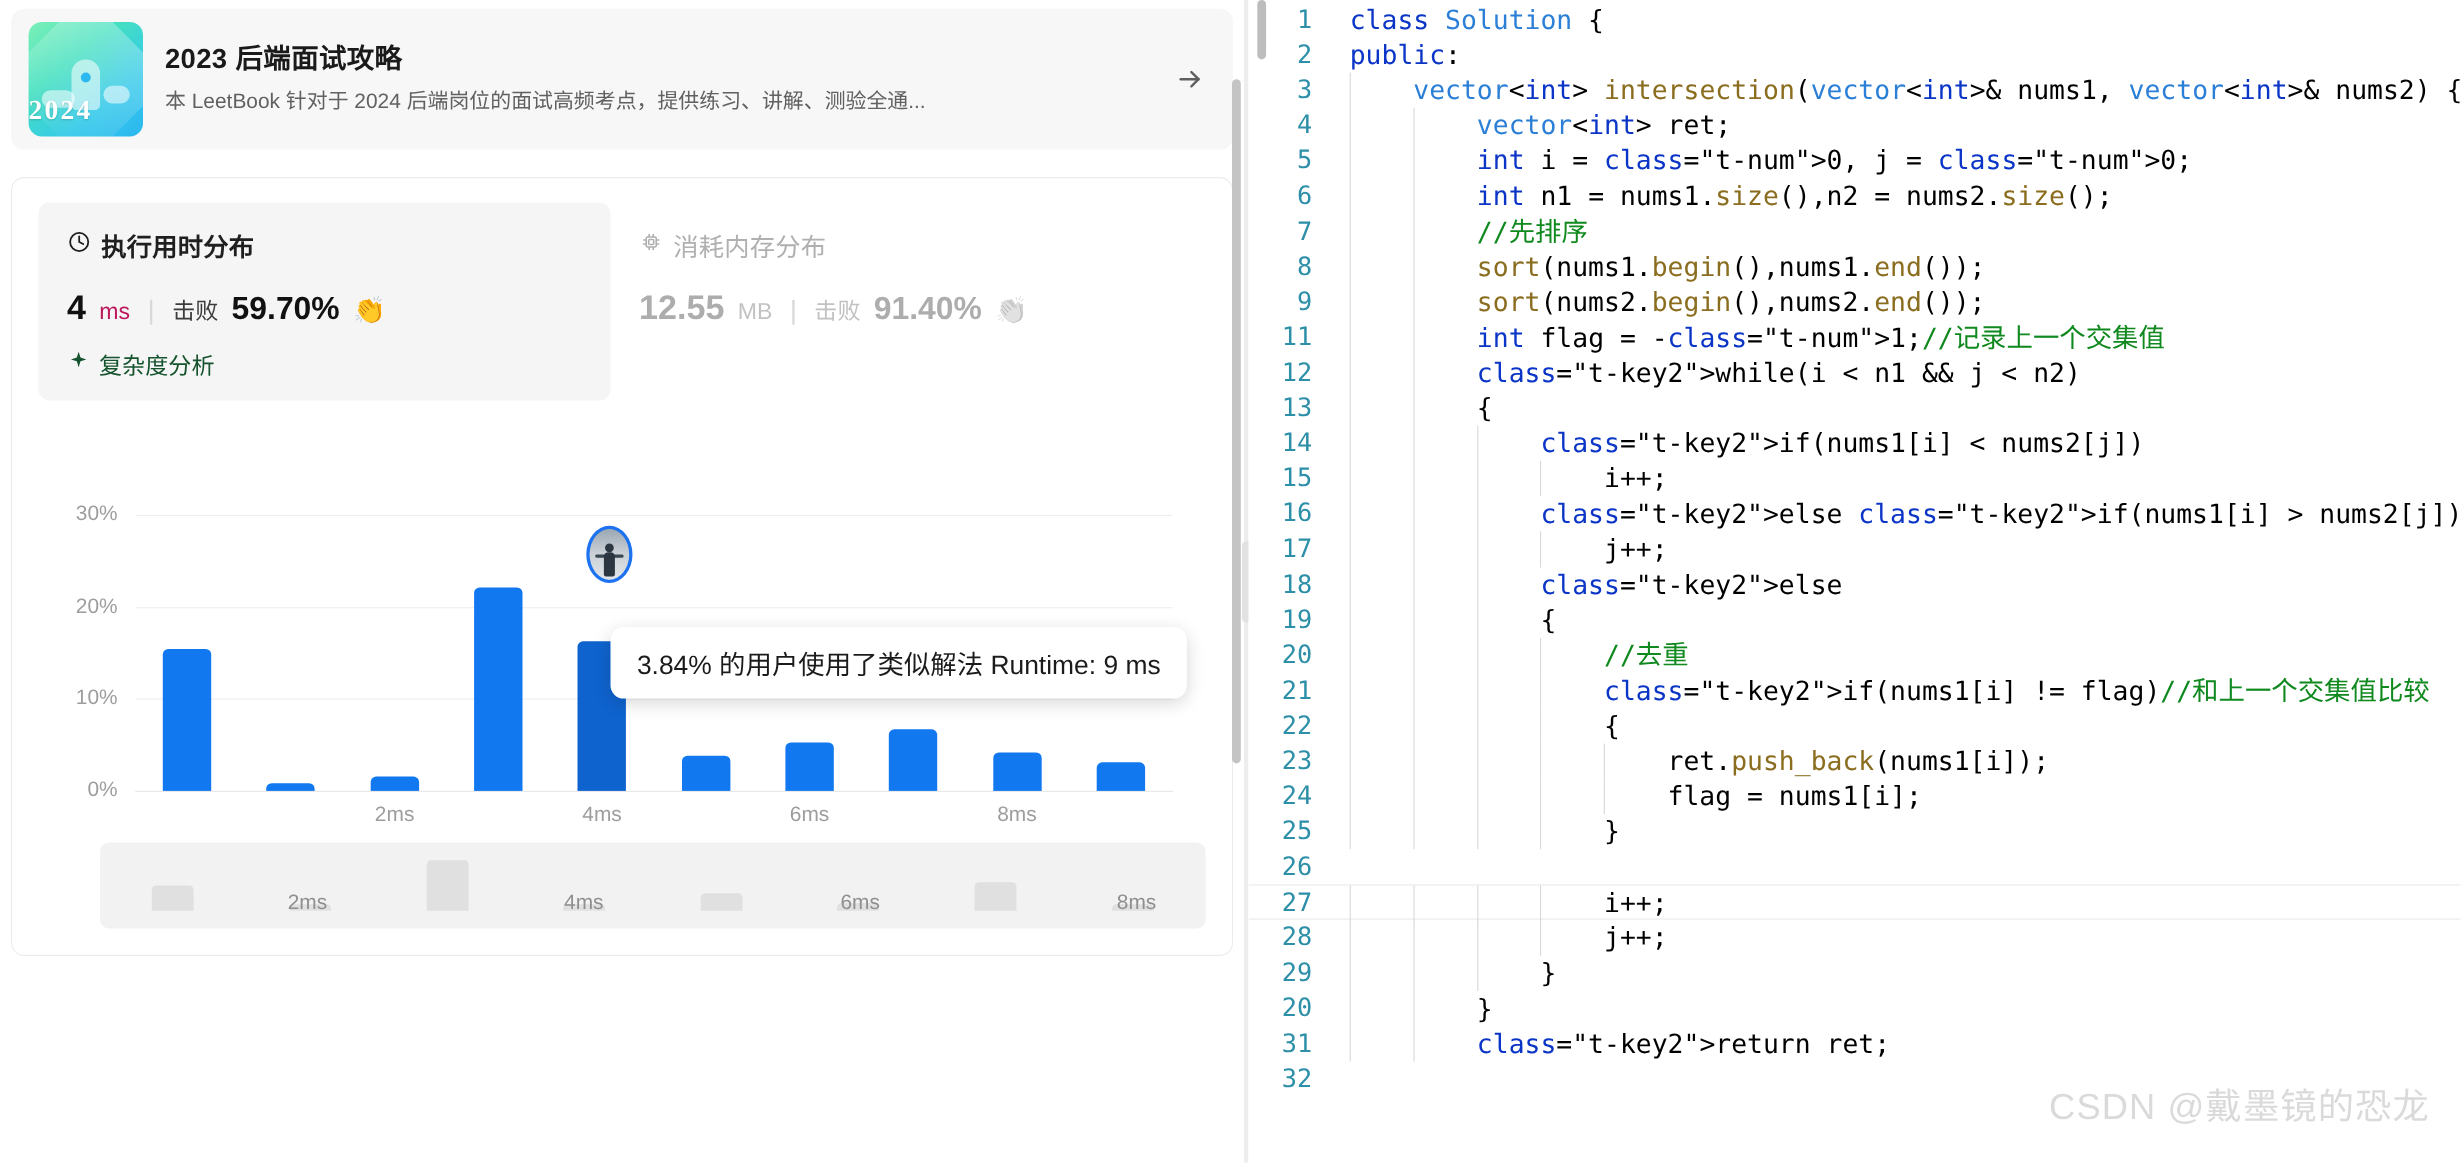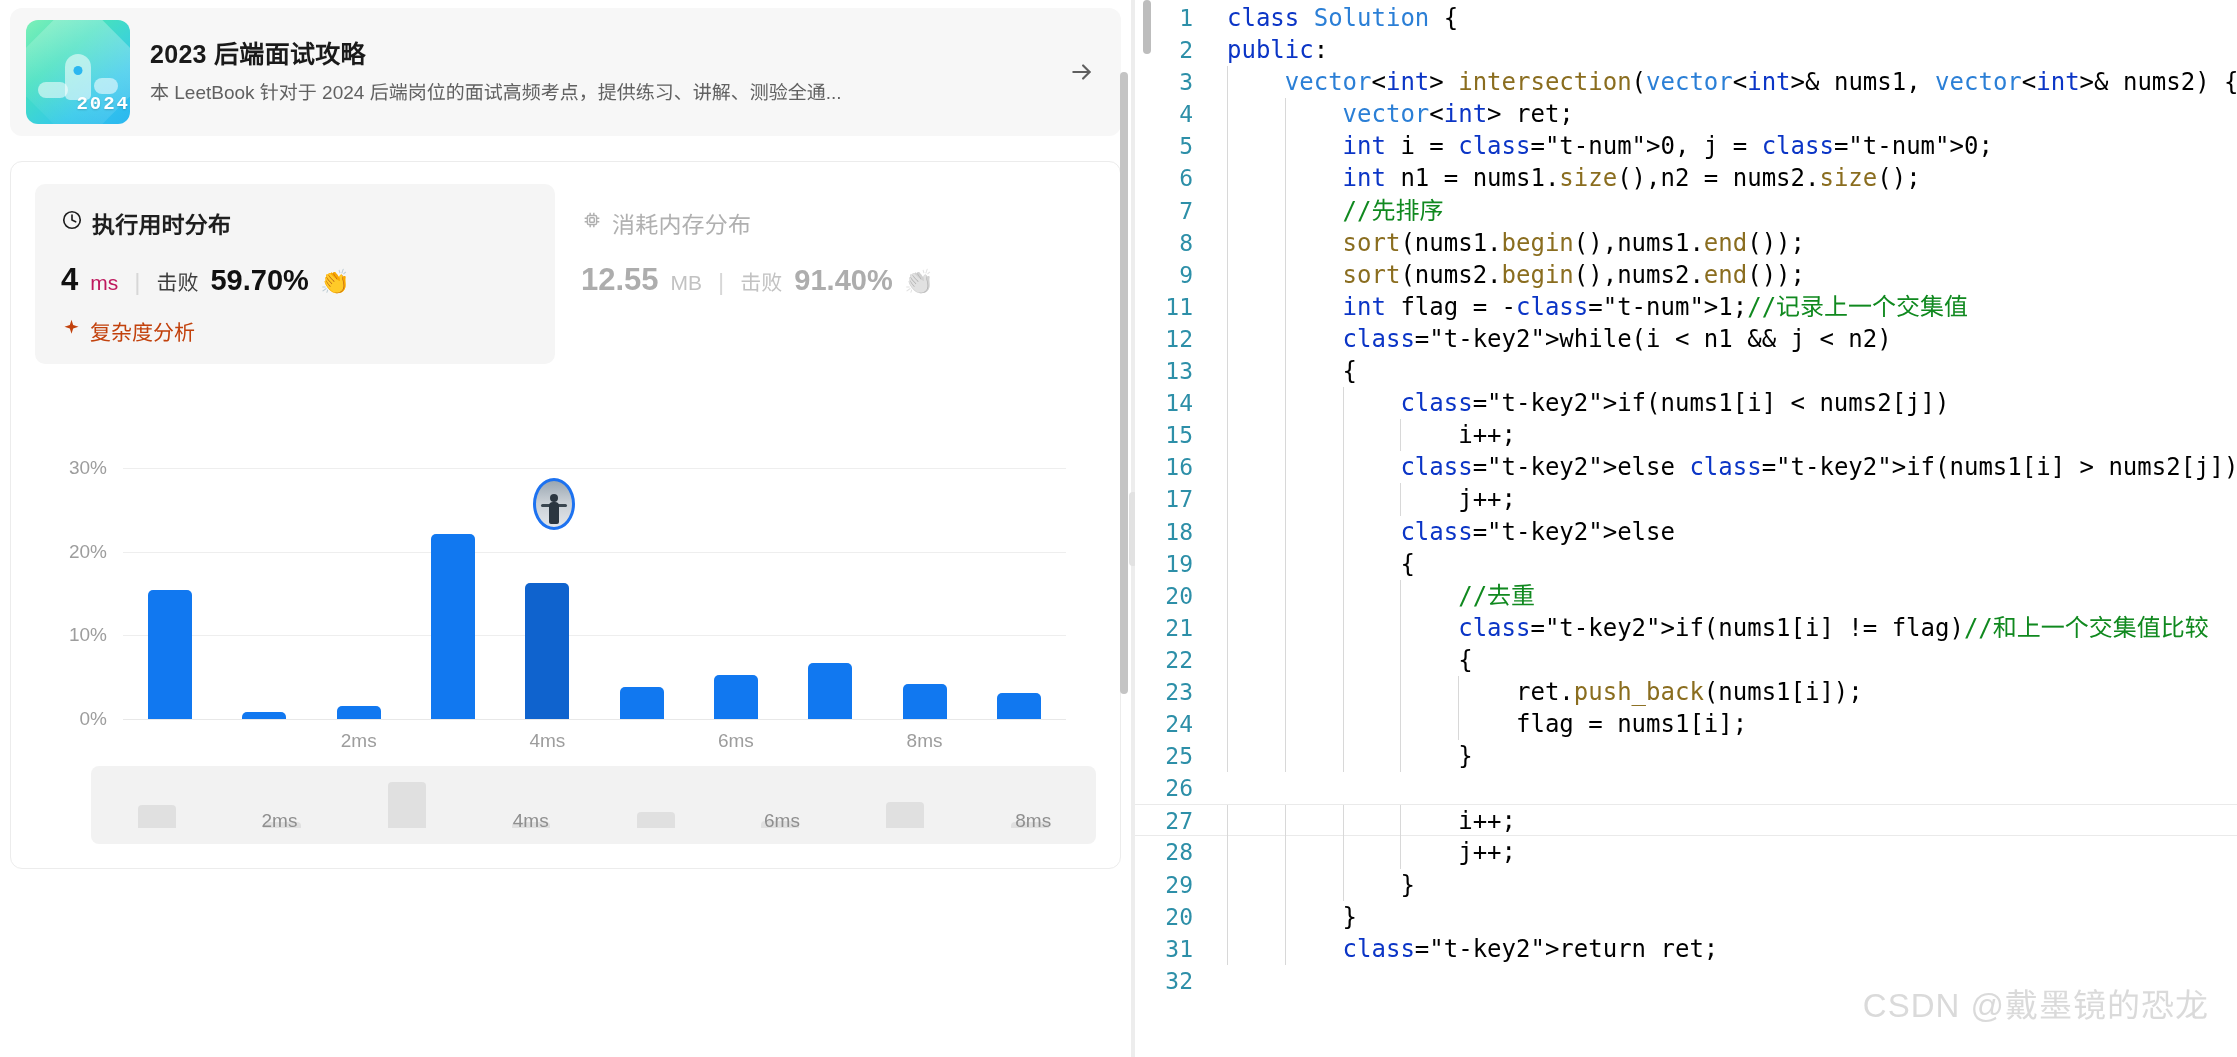--- a/index.html
+++ b/index.html
@@ -58,23 +58,23 @@
     width:9px; height:9px; border-radius:50%; background:#2bb7f0;
   }
   .promo-thumb .cloud {
     position:absolute; bottom:26px; width:30px; height:16px;
     background: rgba(255,255,255,.55); border-radius: 9px;
   }
   .promo-thumb .cloud.c1 { left: 12px; }
   .promo-thumb .cloud.c2 { right: 12px; bottom: 30px; width: 24px; }
   .promo-year {
     position: absolute; left: 0; right: 0; bottom: 9px;
-    text-align: right;
-    font-family: Liberation Mono, monospace;
-    font-size: 19px; font-weight: 700; letter-spacing: 2px;
+    text-align: left;
+    font-family: Liberation Serif, serif;
+    font-size: 25px; font-weight: 700; letter-spacing: 2px;
     color: #ffffff;
     text-shadow: 0 1px 2px rgba(0,0,0,.18);
   }
   .promo-text { flex: 1 1 auto; min-width: 0; }
   .promo-title {
     font-size: 25px; font-weight: 700; color: #1a1a1a;
     letter-spacing: .3px; line-height: 1.3;
   }
   .promo-sub {
     margin-top: 10px;
@@ -130,21 +130,21 @@
   .stat-emoji { font-size: 24px; }
   .stat-box.dim .stat-main,
   .stat-box.dim .stat-beat-val { color: #adadad; }
   .stat-box.dim .stat-unit,
   .stat-box.dim .stat-beat-label { color: #c2c2c2; }
   .stat-box.dim .stat-emoji { filter: grayscale(1); opacity:.55; }
 
   .complexity {
     margin-top: 18px;
     display: inline-flex; align-items: center; gap: 8px;
-    color: #c2410c; font-size: 21px; cursor: pointer;
+    color: #14532d; font-size: 21px; cursor: pointer;
   }
   .complexity svg { width: 21px; height: 21px; }
 
   
   .chart-wrap {
     position: absolute;
     left: 24px; right: 24px; top: 268px;
     height: 340px;
   }
   .chart-plot {
@@ -471,20 +471,23 @@
             <div class="xtick-slot"></div>
             <div class="xtick-slot"><span class="xtick-label">8ms</span></div>
             <div class="xtick-slot"></div>
           </div>
 
         <div class="avatar-marker" style="left:498px; top:48px;">
           <div class="arms"></div>
           <div class="figure"></div>
         </div>
 
+        <div class="tooltip" style="left:520px; top:140px;">
+          <span>3.84% 的用户使用了类似解法 Runtime: 9 ms</span>
+        </div>
       </div>
 
       <div class="brush">
         <div id="brush-bars" style="display:flex; flex:1 1 auto; align-items:flex-end;">
             <div class="brush-slot">
               <div class="brush-bar" style="height: 23px;"></div>
             </div>
             <div class="brush-slot">
               <div class="brush-bar" style="height: 6px;"></div>
             </div>

